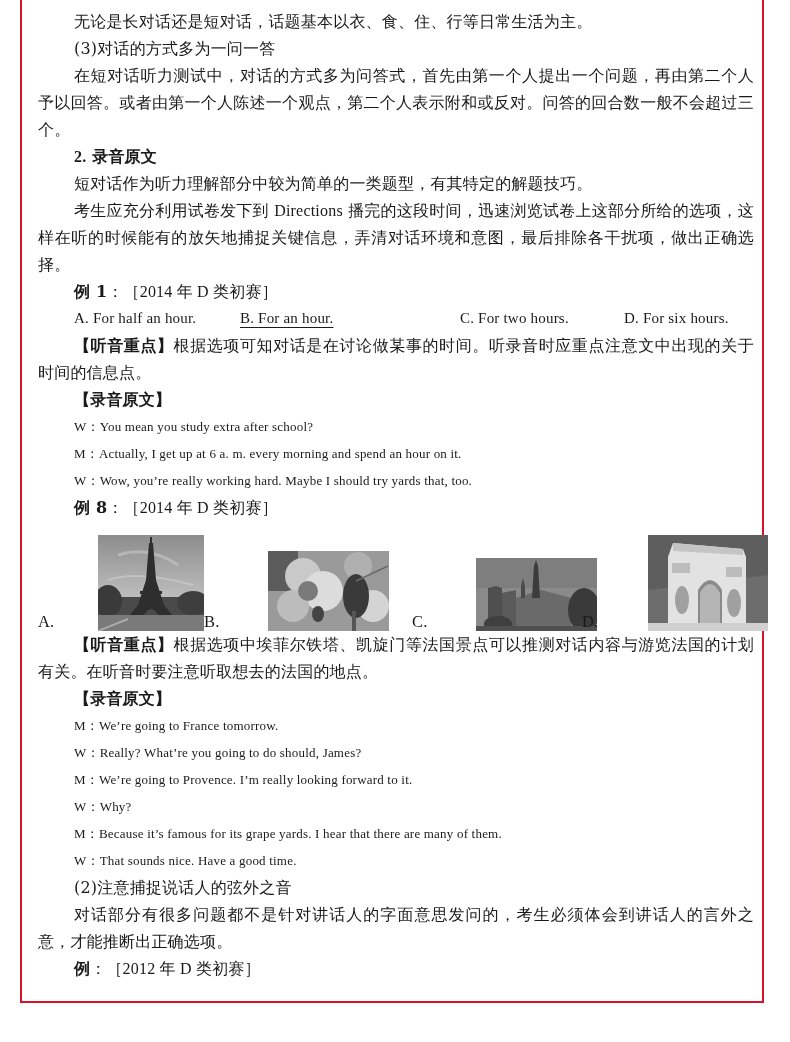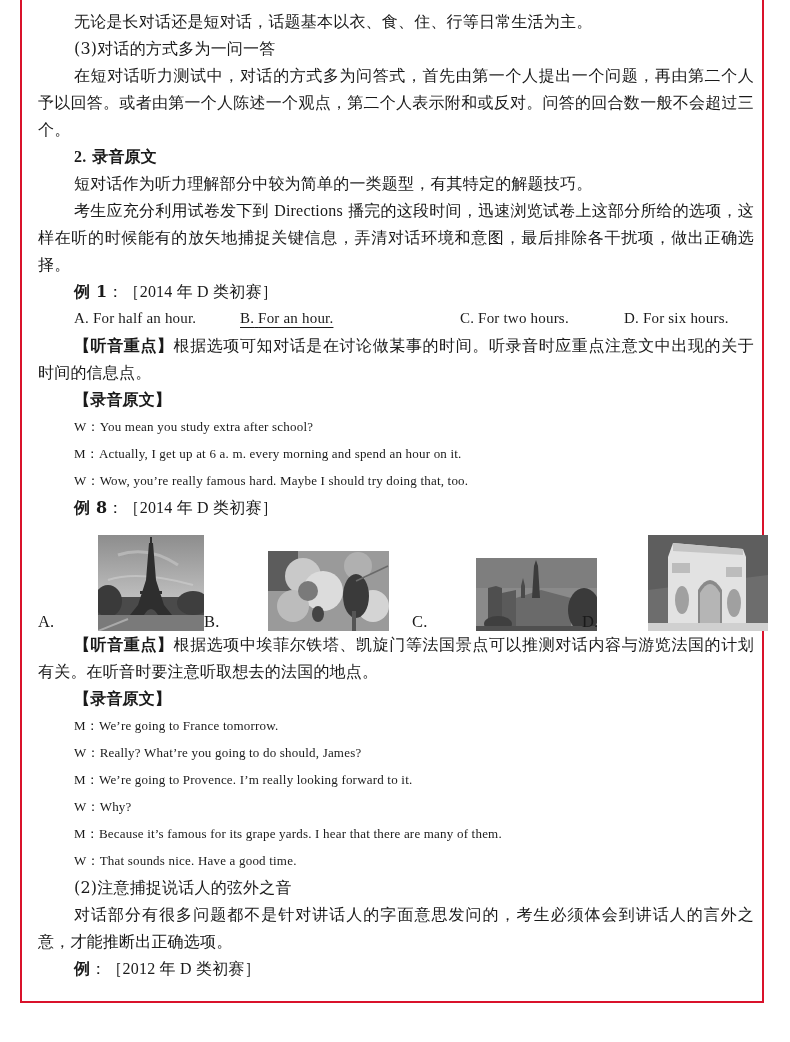--- a/index.html
+++ b/index.html
@@ -72,21 +72,21 @@
   <p class="opts">
     <span class="opt opt-a"><span>A.</span> <span>For half an hour.</span></span><span class="opt opt-b underline"><span>B.</span>&nbsp;<span>For an hour.</span></span><span class="opt opt-c" style="margin-left:42px;"><span>C.</span> <span>For two hours.</span></span><span class="opt"><span>D.</span> <span>For six hours.</span></span>
   </p>
 
   <p class="p"><span class="bold">【听音重点】</span><span>根据选项可知对话是在讨论做某事的时间。听录音时应重点注意文中出现的关于时间的信息点。</span></p>
 
   <p class="p bold">【录音原文】</p>
 
   <p class="dialog"><span>W</span><span>：</span><span>You mean you study extra after school?</span></p>
   <p class="dialog"><span>M</span><span>：</span><span>Actually, I get up at 6 a. m.  every morning and spend an hour on it.</span></p>
-  <p class="dialog"><span>W</span><span>：</span><span>Wow, you’re really famous hard.  Maybe I should try doing that, too.</span></p>
+  <p class="dialog"><span>W</span><span>：</span><span>Wow, you’re really working hard.  Maybe I should try yards that, too.</span></p>
 
   <p class="p"><span class="bracket-label">例 8</span><span class="en">：［2014 年 D 类初赛］</span></p>
 
   <div class="pics">
 
     <span class="pic-label" style="left:0px;">A.</span>
     <div class="pic" style="left:60px; width:106px; height:96px;">
       <svg viewBox="0 0 106 96" preserveAspectRatio="none">
         <defs>
           <linearGradient id="skyA" x1="0" y1="0" x2="0" y2="1">

